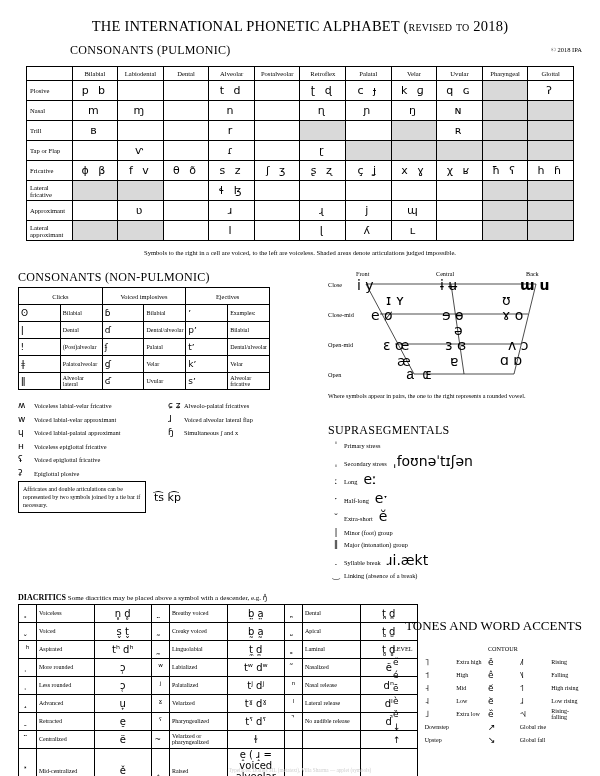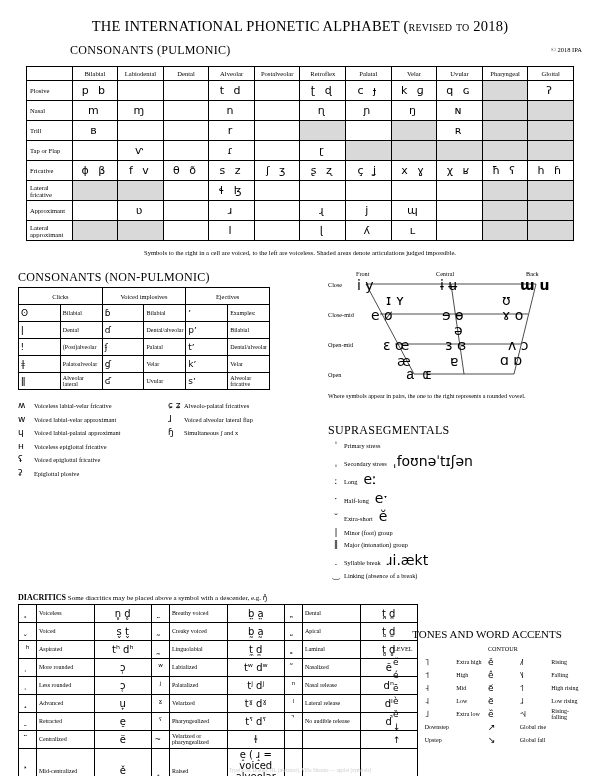--- a/index.html
+++ b/index.html
@@ -135,21 +135,21 @@
     border:.6px solid #000;
     height:17px;
     padding:0 2px;
     vertical-align:middle;
   }
   .dia .s{font-family:"DejaVu Sans", sans-serif;font-size:9px;text-align:center;width:13px;}
   .dia .g{font-family:"DejaVu Sans", sans-serif;font-size:10px;text-align:center;}
   .dia .t{font-size:6px;}
   
   .tones{position:absolute;right:18px;bottom:30px;width:190px;}
-  .tones .th{font-size:11px;font-variant:small-caps;text-align:center;margin-bottom:2px;}
+  .tones .th{font-size:13px;font-variant:small-caps;text-align:right;margin-bottom:8px;}
   .tones table{width:190px;font-size:6px;table-layout:fixed;}
   .tones td{padding:0 1px;height:13px;vertical-align:middle;}
   .tones .g{font-family:"DejaVu Sans", sans-serif;font-size:9px;}
   .lvlhd{font-size:6.2px;font-variant:small-caps;}
   .footer{
     position:absolute;left:0;right:0;bottom:3px;
     text-align:center;font-size:5.2px;color:#cfcfcf;
   }
 </style>
 </head>
@@ -408,20 +408,24 @@
               <div class="cellA">
                 <span class="sym">ʡ</span>
                 <span>Epiglottal plosive</span>
               </div>
               <div class="cellB">
                 <span class="sym"></span>
                 <span></span>
               </div>
             </div>
           </div>
+        <div class="affr-wrap">
+          <div class="affr">Affricates and double articulations can be represented by two symbols joined by a tie bar if necessary.</div>
+          <div class="affr-sym">t͡s  k͡p</div>
+        </div>
       </div>
     </div>
 
     <div class="col-right">
       <div class="vowelbox">
         <svg width="250" height="118">
           <polygon points="38,14 208,14 186,104 86,104" fill="none" stroke="#000" stroke-width="0.7"></polygon>
           <line x1="52" y1="44" x2="200" y2="44" stroke="#000" stroke-width="0.7"></line>
           <line x1="67" y1="74" x2="193" y2="74" stroke="#000" stroke-width="0.7"></line>
           <line x1="123" y1="14" x2="136" y2="104" stroke="#000" stroke-width="0.7"></line>

